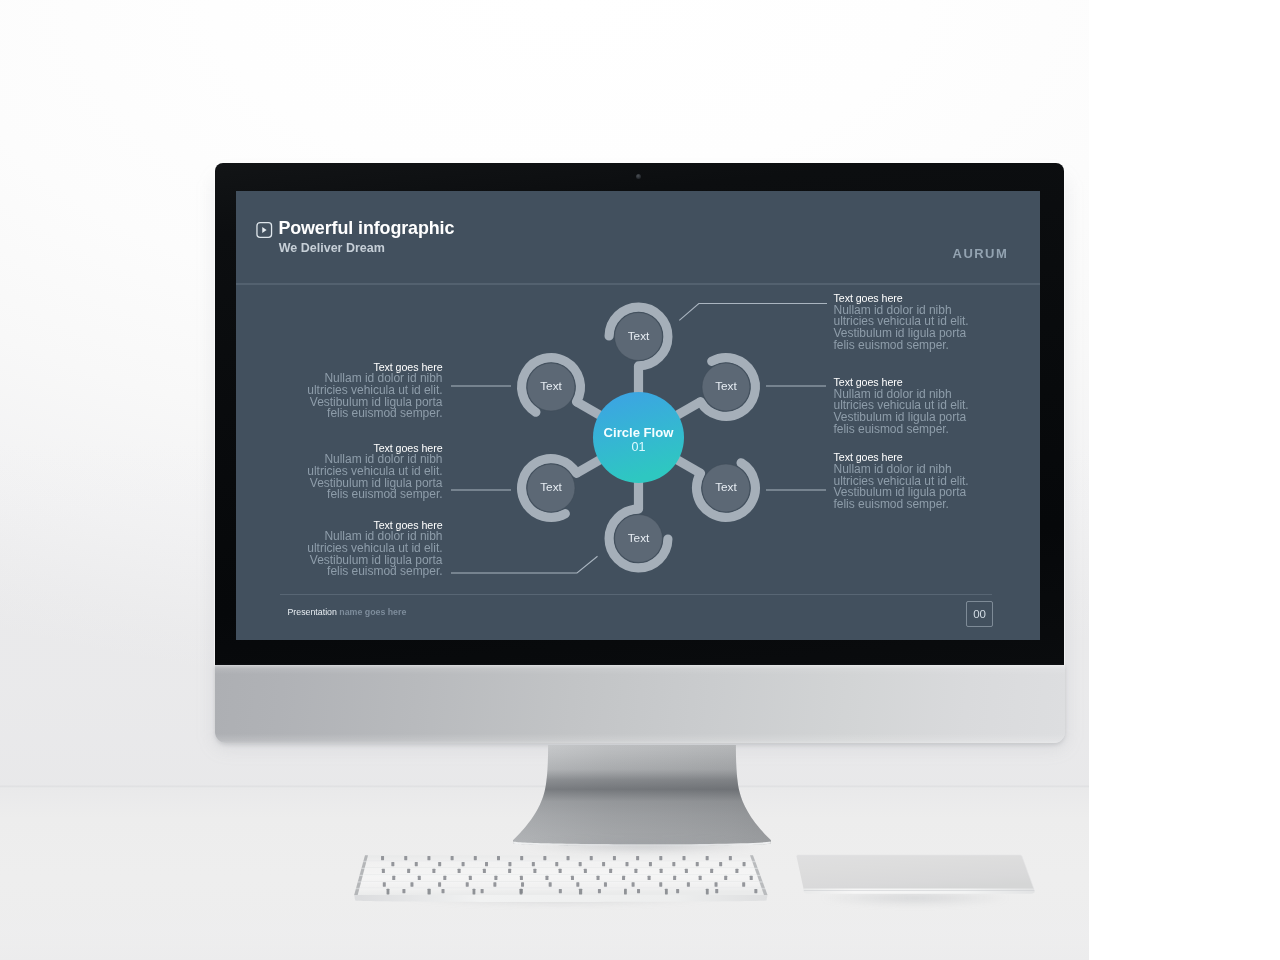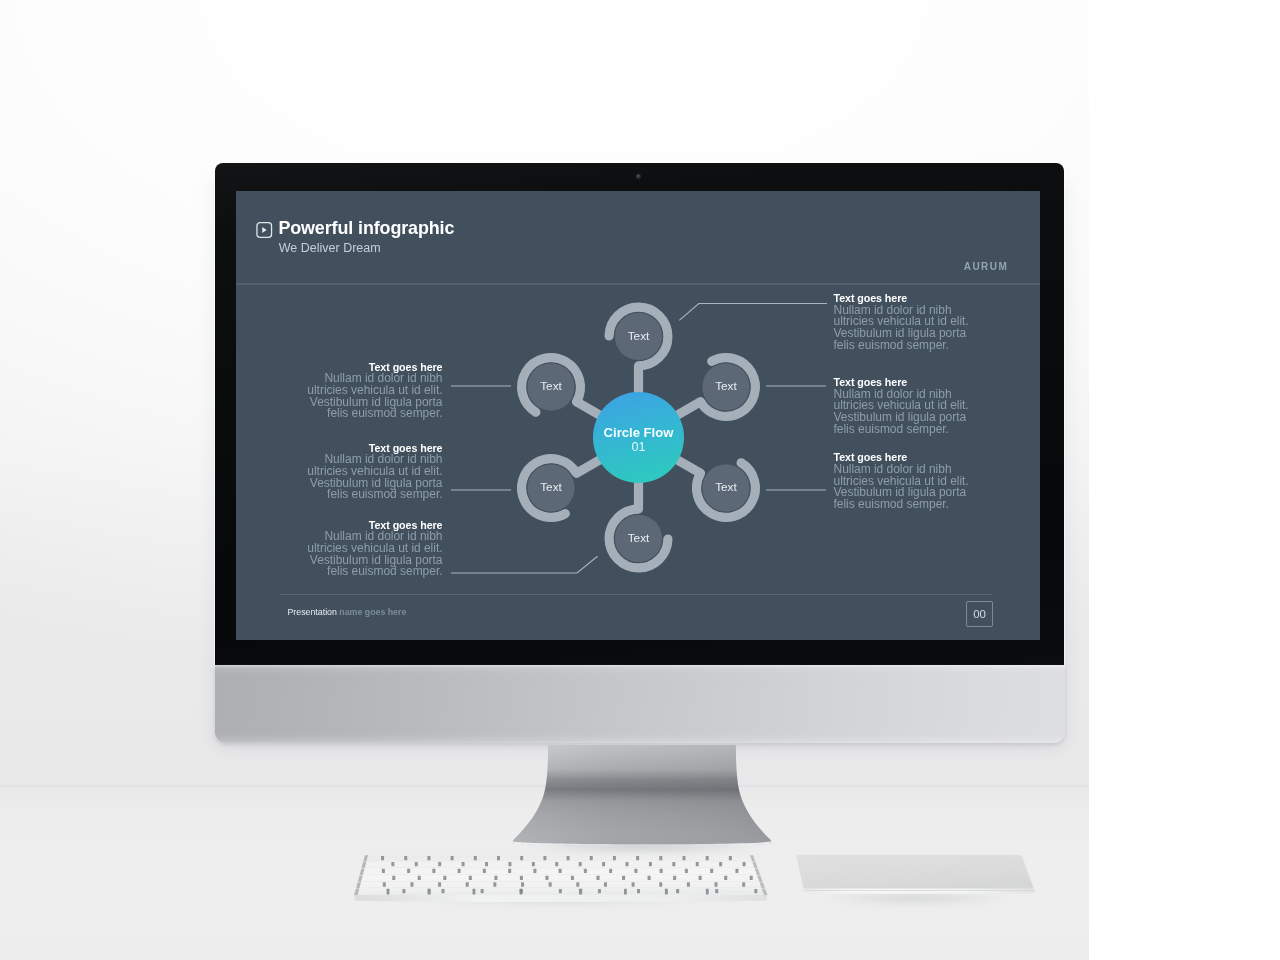--- a/index.html
+++ b/index.html
@@ -60,40 +60,40 @@
         filter:blur(3px);}
 
   
   .slide{position:absolute;left:236px;top:191px;width:804px;height:449px;
          background:#42505e;overflow:hidden;}
   .slide-hdr-rule{position:absolute;left:0;top:92.3px;width:804px;height:1.6px;
          background:rgba(170,182,194,.17);}
   .ttl-icon{position:absolute;left:20px;top:30px;width:16.5px;height:17px;}
   .ttl{position:absolute;left:42.4px;top:27.6px;font-size:17.9px;font-weight:bold;color:#fff;
        letter-spacing:-.1px;line-height:19px;}
-  .sub{position:absolute;left:42.8px;top:50.4px;font-size:12.5px;color:#c6cfd7;line-height:14px;font-weight:400;}
-  .brand{position:absolute;right:31.8px;top:70px;font-size:10px;color:#93a3b1;
+  .sub{position:absolute;left:42.8px;top:50.4px;font-size:12.5px;color:#c6cfd7;line-height:14px;font-weight:700;}
+  .brand{position:absolute;right:31.8px;top:55px;font-size:13px;color:#93a3b1;
        letter-spacing:1.45px;font-weight:bold;}
 
   .ftr-rule{position:absolute;left:44px;top:403px;width:712px;height:1px;
          background:rgba(170,182,194,.22);}
   .ftr{position:absolute;left:51.5px;top:415.5px;font-size:8.8px;line-height:11px;white-space:nowrap;}
   .ftr b{color:#e8eef3;font-weight:normal;}
   .ftr span{color:#7d8c9b;font-weight:700;}
   .pagebox{position:absolute;left:730px;top:410px;width:25px;height:24px;
          border:1px solid rgba(176,188,199,.55);border-radius:2px;
          display:flex;align-items:center;justify-content:center;text-align:right;}
   .pagenum{font-size:11.5px;color:#d3dce4;letter-spacing:-.1px;line-height:12px;}
 
   
   .diagram{position:absolute;left:0;top:0;width:804px;height:449px;}
 
   
   .cal{position:absolute;width:153px;}
-  .cal .h{font-size:10.7px;font-weight:bold;color:#ffffff;line-height:12px;white-space:nowrap;letter-spacing:-.07px;}
+  .cal .h{font-size:10.7px;font-weight:normal;color:#ffffff;line-height:12px;white-space:nowrap;letter-spacing:-.07px;}
   .cal .p{font-size:12px;color:#8e9daa;line-height:11.7px;margin-top:.5px;letter-spacing:-.03px;}
   .cal.r{text-align:right;}
   .cal.l{text-align:left;}
 </style>
 </head>
 <body>
 
 <div id="stage">
 
   <div class="wall"></div>

